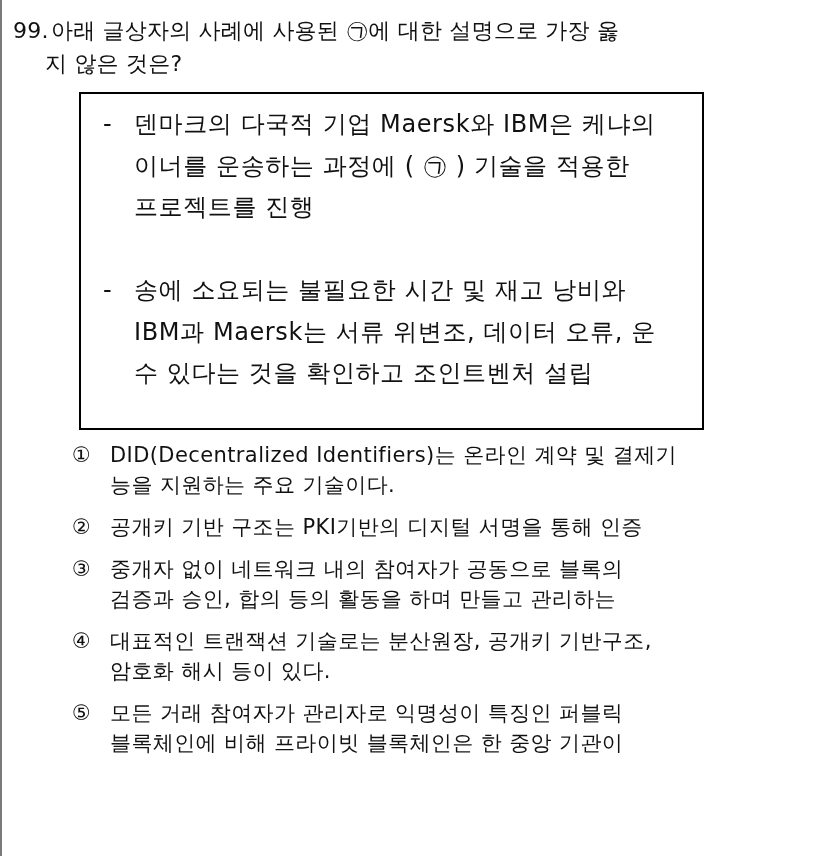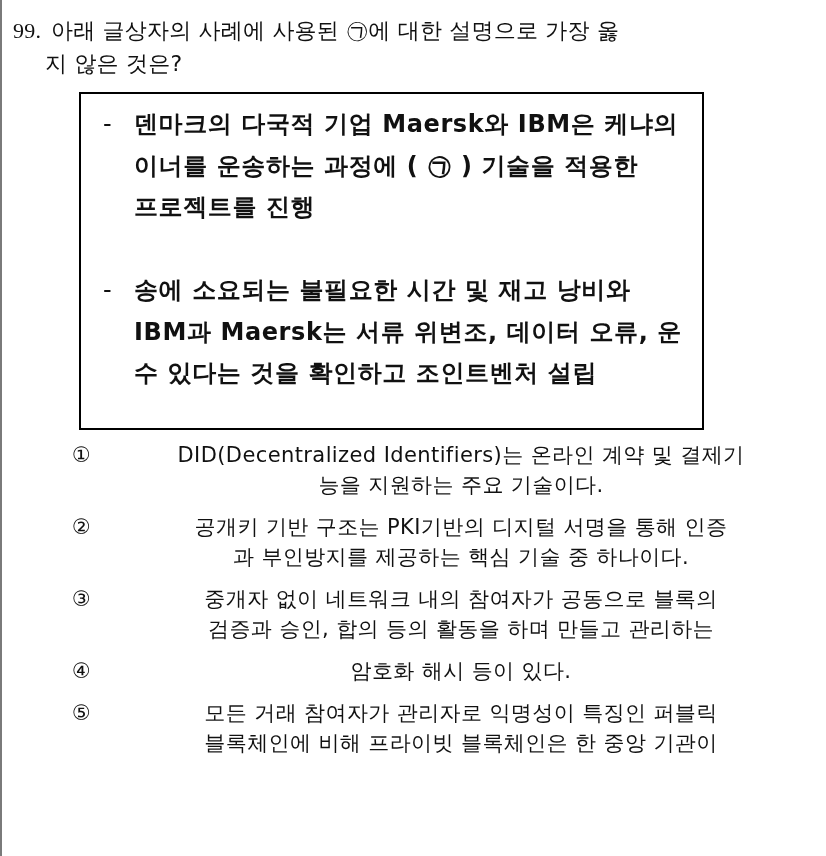--- a/index.html
+++ b/index.html
@@ -28,21 +28,20 @@
     left: 13px;
     top: 14px;
     width: 800px;
     font-size: 22px;
     line-height: 33px;
     letter-spacing: 0.2px;
   }
   .question .qnum {
     display: inline-block;
     width: 38px;
-    font-family: Liberation Serif, serif;
   }
   .question .qline2 {
     padding-left: 32px;
   }
   .case-box {
     position: absolute;
     left: 79px;
     top: 92px;
     width: 621px;
     height: 334px;
@@ -61,21 +60,20 @@
   .case-item .dash {
     position: absolute;
     left: 0;
     top: 0;
     width: 28px;
   }
   .case-item .case-line {
     display: block;
     padding-left: 31px;
     white-space: nowrap;
-    font-weight: bold;
   }
   .case-item.item1 { top: 10px; }
   .case-item.item2 { top: 176px; }
 
   .options {
     position: absolute;
     left: 72px;
     top: 440px;
     width: 740px;
   }
@@ -89,21 +87,20 @@
   .option .opt-num {
     position: absolute;
     left: 0;
     top: 0;
     width: 34px;
   }
   .option .opt-line {
     display: block;
     padding-left: 38px;
     white-space: nowrap;
-    text-align: center;
   }
 </style>
 </head>
 <body>
 
 <div class="left-rule"></div>
 
 <div class="question">
   <div>
     <span class="qnum">99.</span><span>아래 글상자의 사례에 사용된 ㉠에 대한 설명으로 가장 옳</span>
@@ -128,29 +125,29 @@
 
 <div class="options">
   <div class="option">
     <span class="opt-num">①</span>
     <span class="opt-line">DID(Decentralized Identifiers)는 온라인 계약 및 결제기</span>
     <span class="opt-line">능을 지원하는 주요 기술이다.</span>
   </div>
   <div class="option">
     <span class="opt-num">②</span>
     <span class="opt-line">공개키 기반 구조는 PKI기반의 디지털 서명을 통해 인증</span>
-    <span class="opt-line">과 부인방지를 제공하는 핵심 기술 중 하나이다.</span>
   </div>
   <div class="option">
     <span class="opt-num">③</span>
     <span class="opt-line">중개자 없이 네트워크 내의 참여자가 공동으로 블록의</span>
     <span class="opt-line">검증과 승인, 합의 등의 활동을 하며 만들고 관리하는</span>
   </div>
   <div class="option">
     <span class="opt-num">④</span>
+    <span class="opt-line">대표적인 트랜잭션 기술로는 분산원장, 공개키 기반구조,</span>
     <span class="opt-line">암호화 해시 등이 있다.</span>
   </div>
   <div class="option">
     <span class="opt-num">⑤</span>
     <span class="opt-line">모든 거래 참여자가 관리자로 익명성이 특징인 퍼블릭</span>
     <span class="opt-line">블록체인에 비해 프라이빗 블록체인은 한 중앙 기관이</span>
   </div>
 </div>
 
 </body></html>

